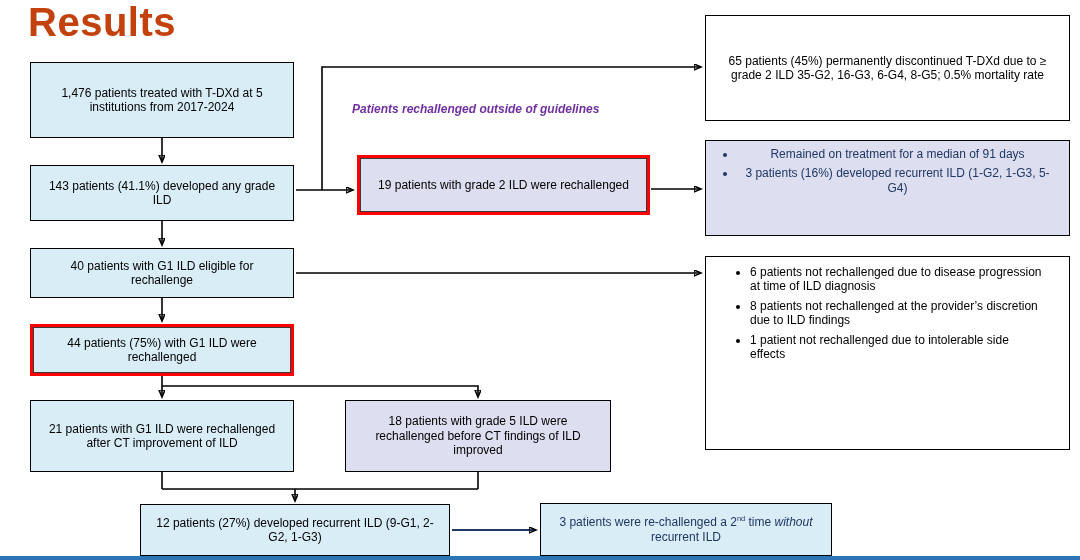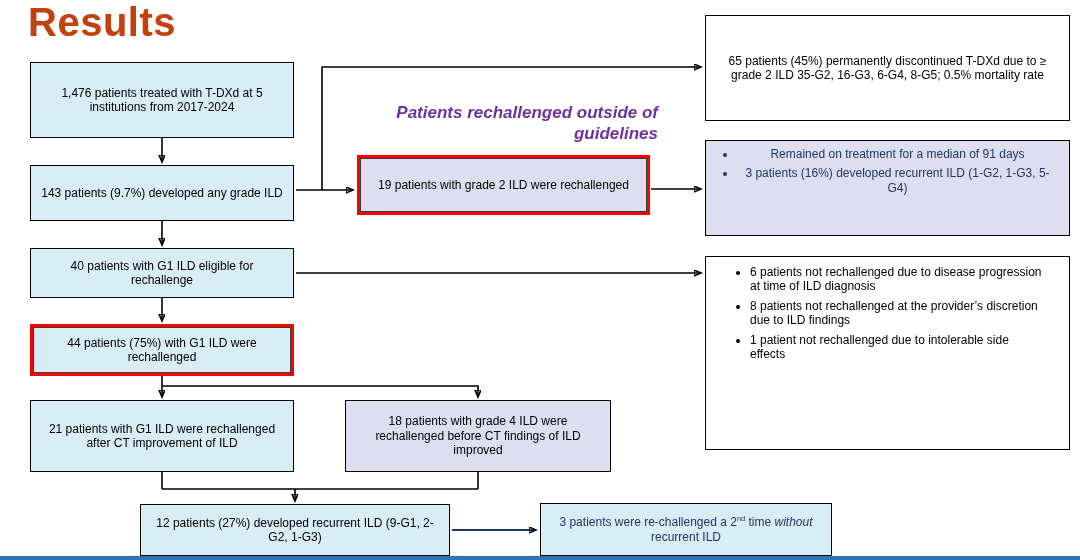--- a/index.html
+++ b/index.html
@@ -10,22 +10,22 @@
   .title { position:absolute; left:28px; top:0px; font-size:40px; font-weight:bold; color:#c2410c; letter-spacing:0.5px; }
 
   .box { position:absolute; display:flex; align-items:center; justify-content:center;
          text-align:center; font-size:12px; line-height:1.2; color:#000;
          border:1.5px solid #000; background:#D9EDF7; padding:3px 8px; }
   .lavender { background:#DDDEEF; }
   .white-fill { background:#FFFFFF; }
   .red-frame { border:3px solid #FF0000; box-shadow: inset 0 0 0 1px #3a3a3a; }
   .navy-text { color:#1F3864; }
 
-  .callout { position:absolute; font-size:17px; font-weight:bold; font-style:italic;
-             color:#7030A0; text-align:right; line-height:1.25; }
+  .callout { position:absolute; font-size:12px; font-weight:bold; font-style:italic;
+             color:#7030A0; text-align:left; line-height:1.25; }
 
   .bullet-box { justify-content:flex-start; align-items:flex-start; text-align:left; padding:8px 24px; }
   ul.bullets { list-style:disc outside; padding-left:20px; margin:0; }
   ul.bullets li { margin-bottom:5px; }
   .tight li { margin-bottom:4px; }
 
   svg.connectors { position:absolute; left:0; top:0; pointer-events:none; }
   svg.connectors path { fill:none; stroke:#000; stroke-width:1.6; }
   svg.connectors path.navy { stroke:#1F3864; stroke-width:2; }
 
@@ -64,37 +64,37 @@
     <path d="M322,190 V67 H701" marker-end="url(#mb)"></path>
     <path d="M651,189 H701" marker-end="url(#mb)"></path>
     <path d="M296,273 H701" marker-end="url(#mb)"></path>
   </svg>
 
   <div class="box" style="left:30px; top:62px; width:264px; height:76px;">
     <span>1,476 patients treated with T-DXd at 5 institutions from 2017-2024</span>
   </div>
 
   <div class="box" style="left:30px; top:165px; width:264px; height:56px;">
-    <span>143 patients (9.7%) developed any grade ILD</span>
+    <span>143 patients (41.1%) developed any grade ILD</span>
   </div>
 
   <div class="box" style="left:30px; top:248px; width:264px; height:50px;">
     <span>40 patients with G1 ILD eligible for rechallenge</span>
   </div>
 
   <div class="box red-frame" style="left:30px; top:324px; width:264px; height:52px;">
     <span>44 patients (75%) with G1 ILD were rechallenged</span>
   </div>
 
   <div class="box" style="left:30px; top:400px; width:264px; height:72px;">
     <span>21 patients with G1 ILD were rechallenged after CT improvement of ILD</span>
   </div>
 
   <div class="box lavender" style="left:345px; top:400px; width:266px; height:72px;">
-    <span>18 patients with grade 4 ILD were rechallenged before CT findings of ILD improved</span>
+    <span>18 patients with grade 5 ILD were rechallenged before CT findings of ILD improved</span>
   </div>
 
   <div class="box" style="left:140px; top:504px; width:310px; height:52px;">
     <span>12 patients (27%) developed recurrent ILD (9-G1, 2-G2, 1-G3)</span>
   </div>
 
   <div class="box navy-text" style="left:540px; top:503px; width:292px; height:53px;">
     <span><span>3 patients were re-challenged a 2</span><sup>nd</sup><span> time </span><span class="em-italic">without</span><span> recurrent ILD</span></span>
   </div>
 

